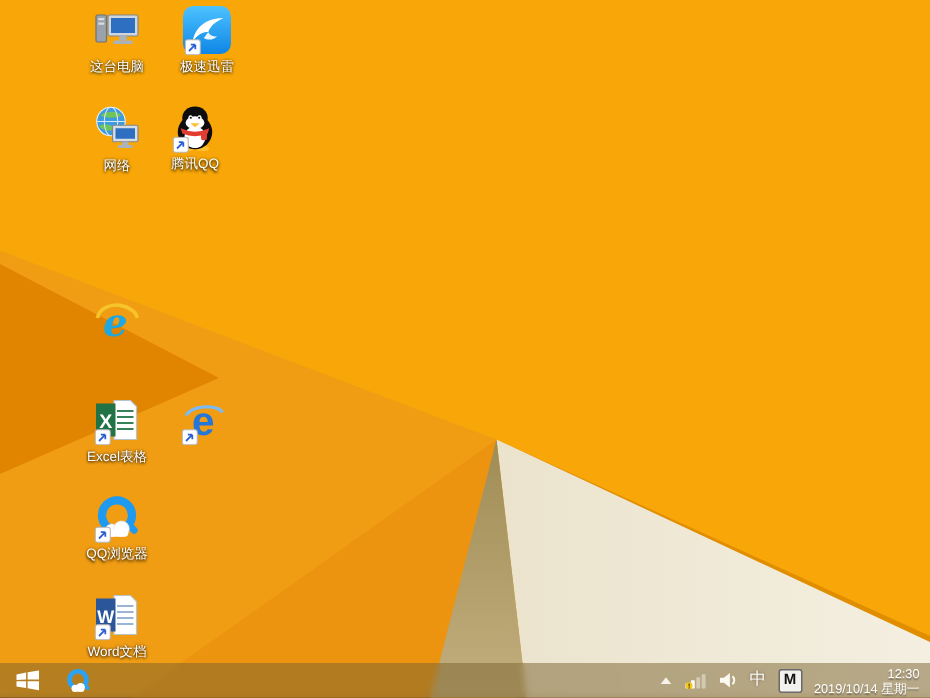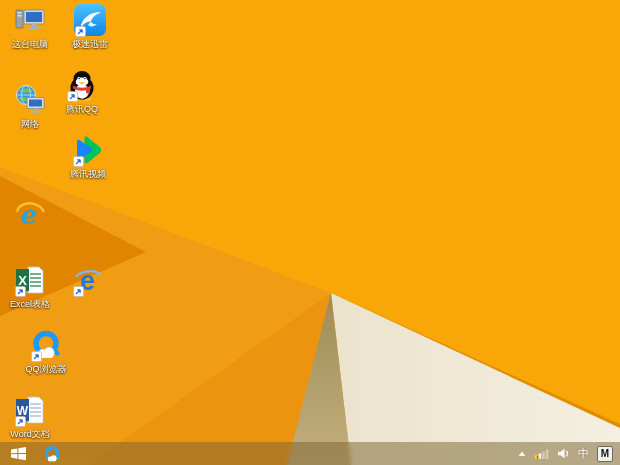--- a/index.html
+++ b/index.html
@@ -1,20 +1,20 @@
 <!DOCTYPE html>
 <html><head>
 <meta charset="utf-8">
 <style>
   html,body{margin:0;padding:0;background:#222;}
   .screen{position:relative;width:620px;height:465px;overflow:hidden;
     font-family:"Liberation Sans","DejaVu Sans",sans-serif;user-select:none;}
   .wall{position:absolute;inset:0;display:block;}
   
-  .cell{position:absolute;width:60px;display:flex;flex-direction:column;align-items:center;cursor:default;}
+  .cell{position:absolute;width:60px;display:flex;flex-direction:column;align-items:center;cursor:default;margin-left:48px;}
   .ic{width:32px;height:32px;position:relative;}
   .ic svg.main{width:32px;height:32px;display:block;}
   .sc{position:absolute;left:1px;bottom:-1px;width:11px;height:11px;}
   .lbl{margin-top:3px;font-size:9px;line-height:11px;color:#fff;text-align:center;max-width:60px;
     text-shadow:0 1px 2px rgba(0,0,0,.85),0 0 2px rgba(0,0,0,.55);}
   
   .taskbar{position:absolute;left:0;right:0;bottom:0;height:23px;background:rgba(122,98,46,.5);
     backdrop-filter:blur(2px);display:flex;align-items:center;}
   .startbtn{width:36px;height:23px;display:flex;align-items:center;justify-content:center;}
   .tbapp{width:32px;height:23px;display:flex;align-items:center;justify-content:center;}
@@ -63,21 +63,21 @@
           <rect x="3.5" y="11" width="4" height="1.5" fill="#d7dde2"></rect>
       <rect x="10" y="6" width="20" height="14" rx="1.2" fill="#cfd6dc" stroke="#80878d" stroke-width="0.8"></rect>
       <rect x="12" y="8" width="16" height="10" fill="#2f6fc1"></rect>
       <rect x="17.5" y="20" width="5" height="3" fill="#aab2ba"></rect>
       <rect x="13.5" y="23" width="13" height="2.4" rx="1" fill="#aab2ba"></rect>
     </svg>
       </div>
     <div class="lbl">这台电脑</div>
   </div>
 
-  <div class="cell" style="left:0;top:84px">
+  <div class="cell" style="left:0;top:70px">
     <div class="ic">
         <svg class="main" viewBox="0 0 32 32">
       <circle cx="12" cy="11" r="9.5" fill="#3f9be0"></circle>
       <path d="M5,7 C8,4 16,3.5 19,7 C15,9 9,9 5,7 Z" fill="#6fc55a"></path>
       <path d="M4,14 C7,12 13,13 15,16 C11,18 6,17 4,14 Z" fill="#6fc55a"></path>
       <ellipse cx="12" cy="11" rx="9.5" ry="9.5" fill="none" stroke="#e8f3fb" stroke-width="0.7"></ellipse>
       <ellipse cx="12" cy="11" rx="4.5" ry="9.5" fill="none" stroke="#d6e9f7" stroke-width="0.7"></ellipse>
       <line x1="2.5" y1="11" x2="21.5" y2="11" stroke="#d6e9f7" stroke-width="0.7"></line>
       <rect x="13" y="13.5" width="17" height="11" rx="1" fill="#d7dde3" stroke="#80878d" stroke-width="0.8"></rect>
       <rect x="15" y="15.5" width="13" height="7" fill="#2f6fc1"></rect>
@@ -110,21 +110,21 @@
       <text x="8.5" y="21" text-anchor="middle" font-family="Liberation Sans,sans-serif" font-weight="bold" font-size="13" fill="#ffffff">X</text>
     </svg>
     <svg class="sc" viewBox="0 0 11 11">
       <rect x="0.5" y="0.5" width="10" height="10" rx="1.5" fill="#fff" stroke="#b5b5b5" stroke-width="0.7"></rect>
       <path d="M3,8 L7.2,3.8 M7.2,3.8 h-3 M7.2,3.8 v3" stroke="#2e5fd4" stroke-width="1.2" fill="none"></path>
     </svg>
       </div>
     <div class="lbl">Excel表格</div>
   </div>
 
-  <div class="cell" style="left:16px;top:329px">
+  <div class="cell" style="left:0;top:329px">
     <div class="ic">
         <svg class="main" viewBox="0 0 32 32">
       <circle cx="16" cy="14.5" r="10" fill="none" stroke="#1e9af1" stroke-width="5.5"></circle>
       <line x1="23.5" y1="20.5" x2="27.5" y2="24.5" stroke="#1e9af1" stroke-width="4.5" stroke-linecap="round"></line>
       <circle cx="12.5" cy="24.5" r="4.2" fill="#fff" stroke="#dcdcdc" stroke-width="0.5"></circle>
       <circle cx="19" cy="23.5" r="5.2" fill="#fff" stroke="#dcdcdc" stroke-width="0.5"></circle>
       <rect x="9" y="24" width="14.5" height="4.8" rx="2.4" fill="#fff"></rect>
     </svg>
     <svg class="sc" viewBox="0 0 11 11">
       <rect x="0.5" y="0.5" width="10" height="10" rx="1.5" fill="#fff" stroke="#b5b5b5" stroke-width="0.7"></rect>
@@ -186,33 +186,20 @@
       <rect x="20" y="18.5" width="4" height="6" rx="1.5" fill="#e23c31"></rect>
     </svg>
     <svg class="sc" viewBox="0 0 11 11">
       <rect x="0.5" y="0.5" width="10" height="10" rx="1.5" fill="#fff" stroke="#b5b5b5" stroke-width="0.7"></rect>
       <path d="M3,8 L7.2,3.8 M7.2,3.8 h-3 M7.2,3.8 v3" stroke="#2e5fd4" stroke-width="1.2" fill="none"></path>
     </svg>
       </div>
     <div class="lbl">腾讯QQ</div>
   </div>
 
-  <div class="cell" style="left:58px;top:134px">
-    <div class="ic">
-        <svg class="main" viewBox="0 0 32 32">
-      <path d="M12.5,4 C12.5,2.6 14,2.2 15.2,3.1 L27.2,12.4 C29.6,14.3 29.6,17.7 27.2,19.6 L15.2,28.9 C14,29.8 12.5,29.4 12.5,28 Z" fill="#00c45a"></path>
-      <path d="M5,7.2 C5,5.8 6.6,5.4 7.8,6.3 L19,14.1 C20.9,15.5 20.9,16.5 19,17.9 L7.8,25.7 C6.6,26.6 5,26.2 5,24.8 Z" fill="#1586ff"></path>
-    </svg>
-    <svg class="sc" viewBox="0 0 11 11">
-      <rect x="0.5" y="0.5" width="10" height="10" rx="1.5" fill="#fff" stroke="#b5b5b5" stroke-width="0.7"></rect>
-      <path d="M3,8 L7.2,3.8 M7.2,3.8 h-3 M7.2,3.8 v3" stroke="#2e5fd4" stroke-width="1.2" fill="none"></path>
-    </svg>
-      </div>
-    <div class="lbl">腾讯视频</div>
-  </div>
 
 
   <div class="cell" style="left:58px;top:264px">
     <div class="ic">
         <svg class="main" viewBox="0 0 32 32">
       <text x="15.5" y="26" text-anchor="middle" font-family="Liberation Sans,sans-serif" font-weight="bold" font-size="27" fill="#2476d8">e</text>
       <path d="M4,13 C8,6.5 24,5 28.5,11" stroke="#7db9f2" stroke-width="2.2" fill="none"></path>
     </svg>
     <svg class="sc" viewBox="0 0 11 11">
       <rect x="0.5" y="0.5" width="10" height="10" rx="1.5" fill="#fff" stroke="#b5b5b5" stroke-width="0.7"></rect>
@@ -258,16 +245,20 @@
         </svg>
       </div>
       <div class="titem">
         <svg width="13" height="11" viewBox="0 0 13 11">
           <path d="M1,3.8 h2.6 L7.6,0.6 V10.4 L3.6,7.2 H1 Z" fill="#fbf9f2"></path>
           <path d="M9.3,2.8 A3.6,3.6 0 0 1 9.3,8.2" stroke="#fbf9f2" stroke-width="1.3" fill="none"></path>
         </svg>
       </div>
       <div class="titem imezh">中</div>
       <div class="titem imebox">M</div>
+      <div class="clock">
+        <div>12:30</div>
+        <div>2019/10/14 星期一</div>
+      </div>
     </div>
   </div>
 
 </div>
 
 </body></html>

